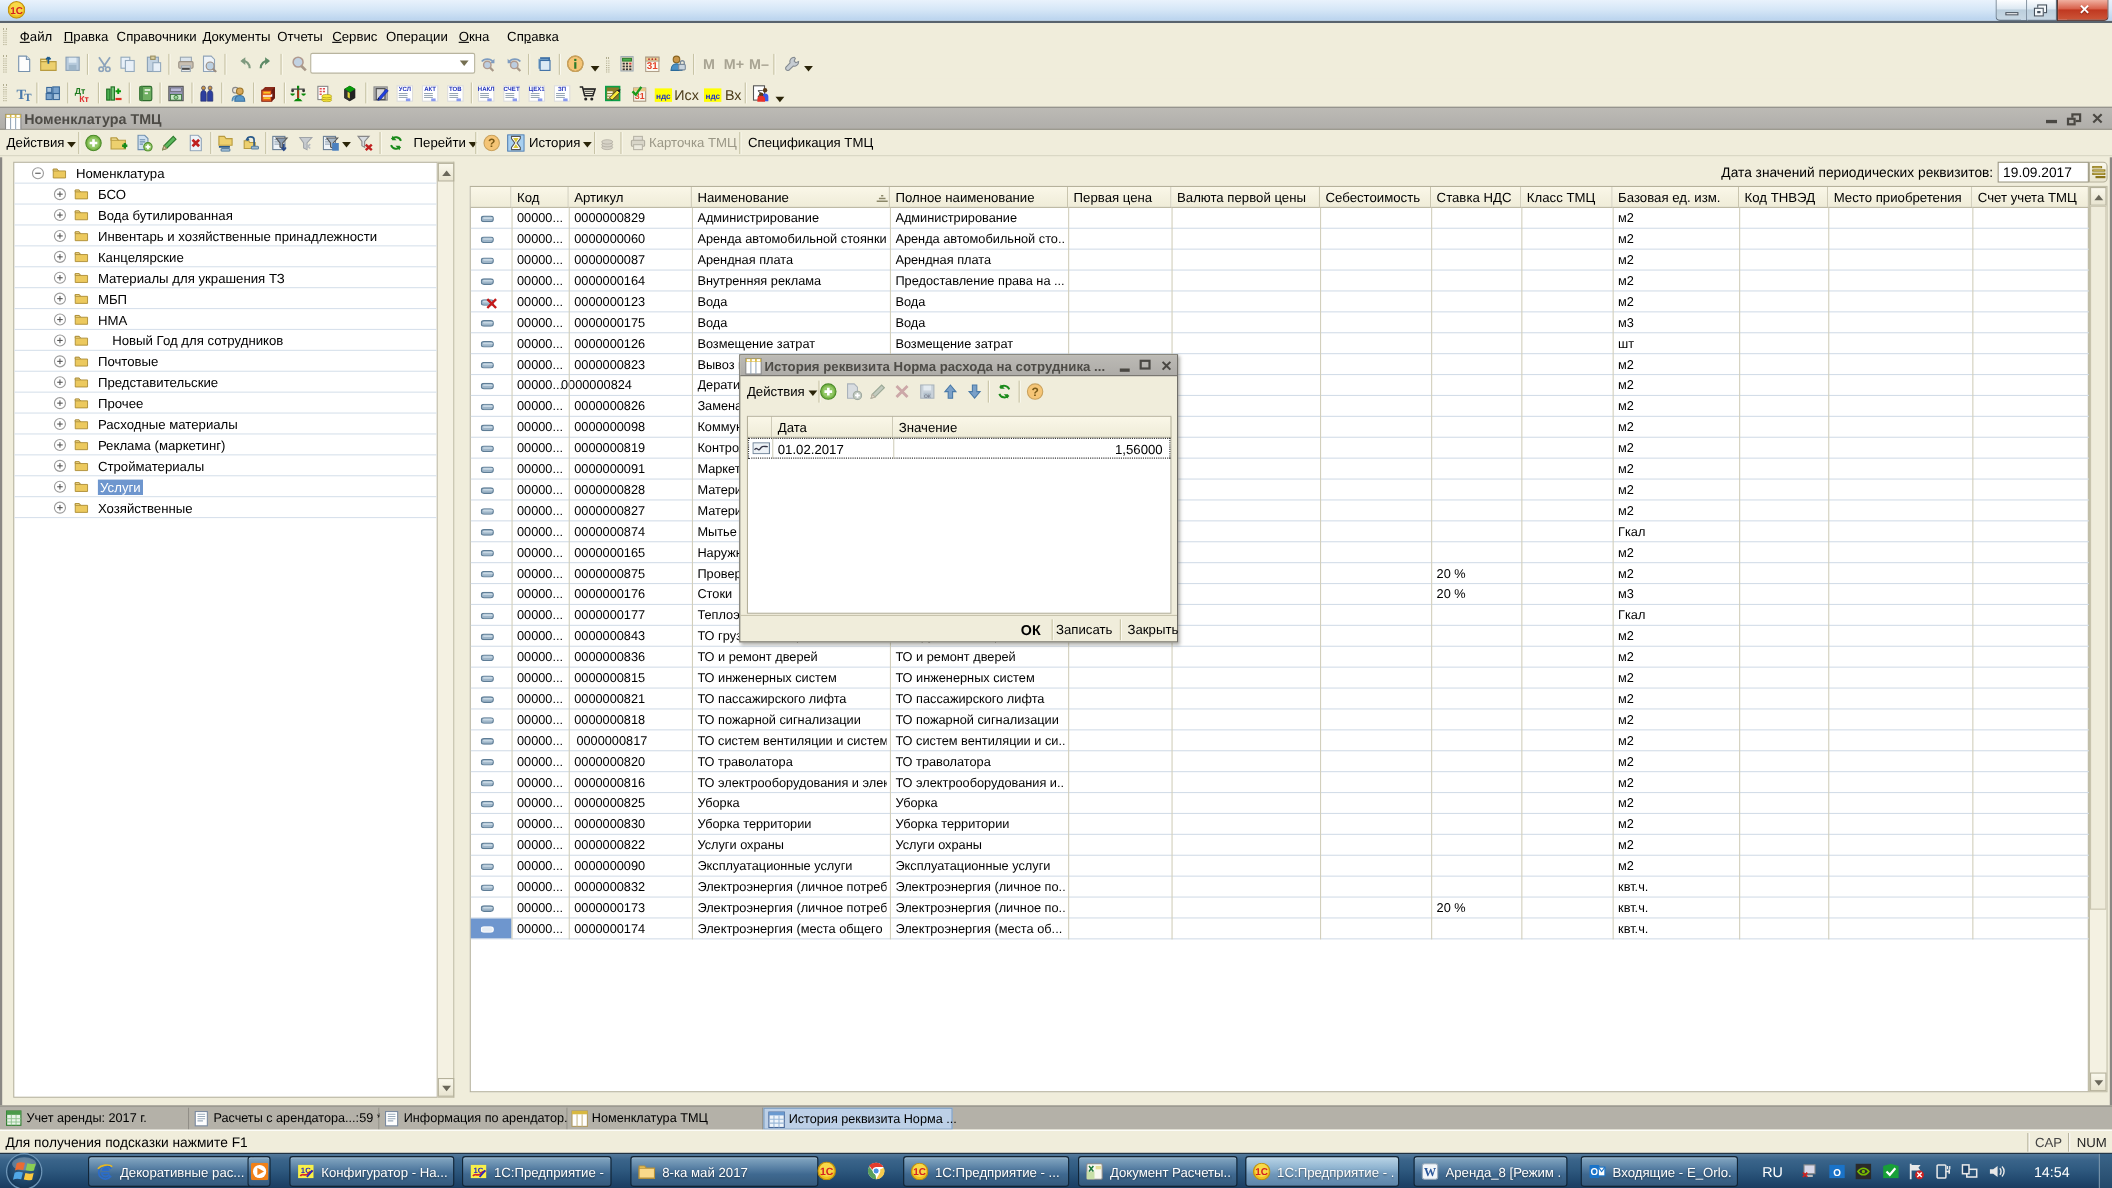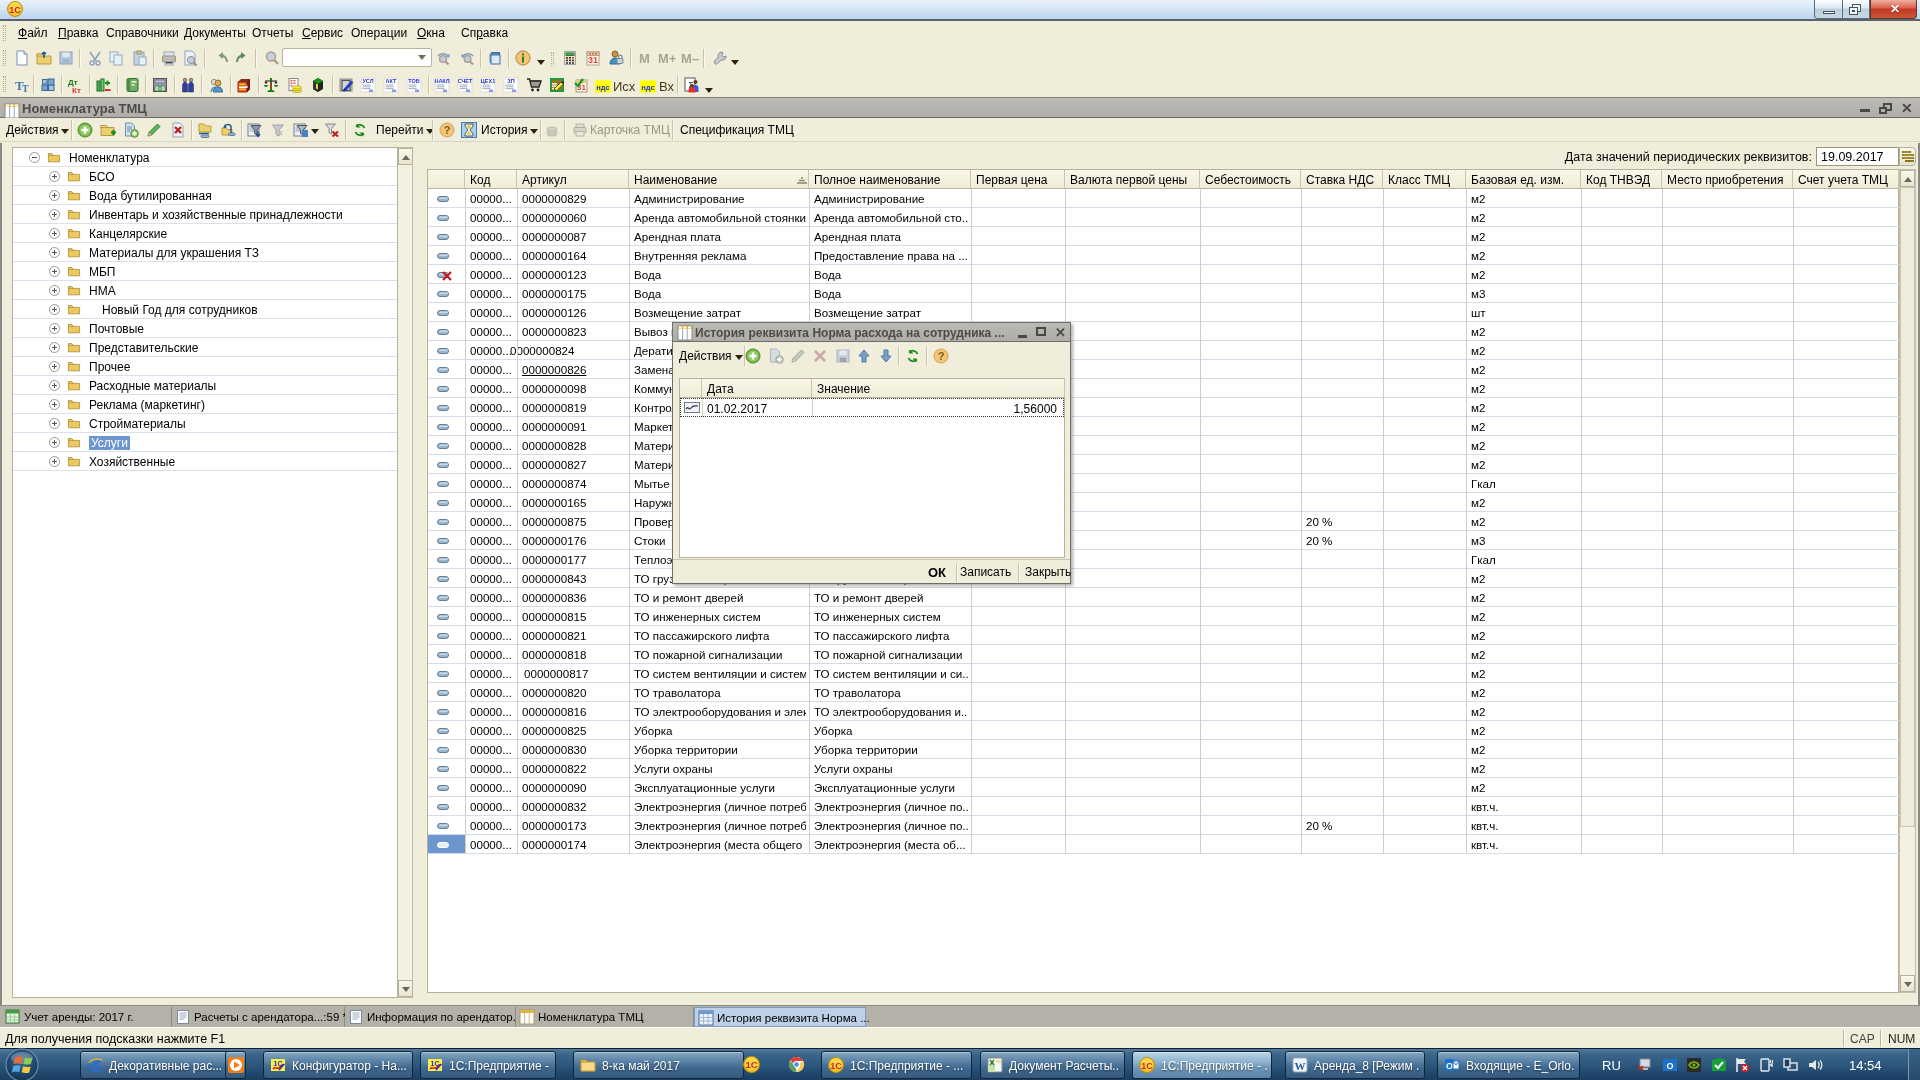--- a/index.html
+++ b/index.html
@@ -836,21 +836,21 @@
         <span class="abs" style="left:206px;top:3px;width:172px;overflow:hidden;white-space:nowrap;display:inline-block;">Дератизация</span>
         <span class="abs" style="left:386px;top:3px;width:154px;overflow:hidden;white-space:nowrap;display:inline-block;">Дератизация</span>
         <span class="abs" style="left:1043px;top:3px;">м2</span>
       </div>
       <div class="abs" style="left:0;top:190px;width:1471px;height:19px;border-bottom:1px solid #d3dde8;font-size:11.6px;">
         <svg class="abs" style="left:9px;top:7px" width="12" height="6" viewBox="0 0 12 6">
           <rect x="0.5" y="0.5" width="11" height="5" rx="2.5" fill="#9fb6c9" stroke="#5e7d96"></rect>
           <rect x="2" y="1.5" width="9" height="1.5" rx="1" fill="#c8d8e4"></rect>
         </svg>
         <span class="abs" style="left:42px;top:3px;">00000...</span>
-        <span class="abs" style="left:94px;top:3px;text-decoration:underline;">0000000826</span>
+        <span class="abs" style="left:94px;top:3px;">0000000826</span>
         <span class="abs" style="left:206px;top:3px;width:172px;overflow:hidden;white-space:nowrap;display:inline-block;">Замена ковровых покрытий</span>
         <span class="abs" style="left:386px;top:3px;width:154px;overflow:hidden;white-space:nowrap;display:inline-block;">Замена ковровых</span>
         <span class="abs" style="left:1043px;top:3px;">м2</span>
       </div>
       <div class="abs" style="left:0;top:209px;width:1471px;height:19px;border-bottom:1px solid #d3dde8;font-size:11.6px;">
         <svg class="abs" style="left:9px;top:7px" width="12" height="6" viewBox="0 0 12 6">
           <rect x="0.5" y="0.5" width="11" height="5" rx="2.5" fill="#9fb6c9" stroke="#5e7d96"></rect>
           <rect x="2" y="1.5" width="9" height="1.5" rx="1" fill="#c8d8e4"></rect>
         </svg>
         <span class="abs" style="left:42px;top:3px;">00000...</span>

